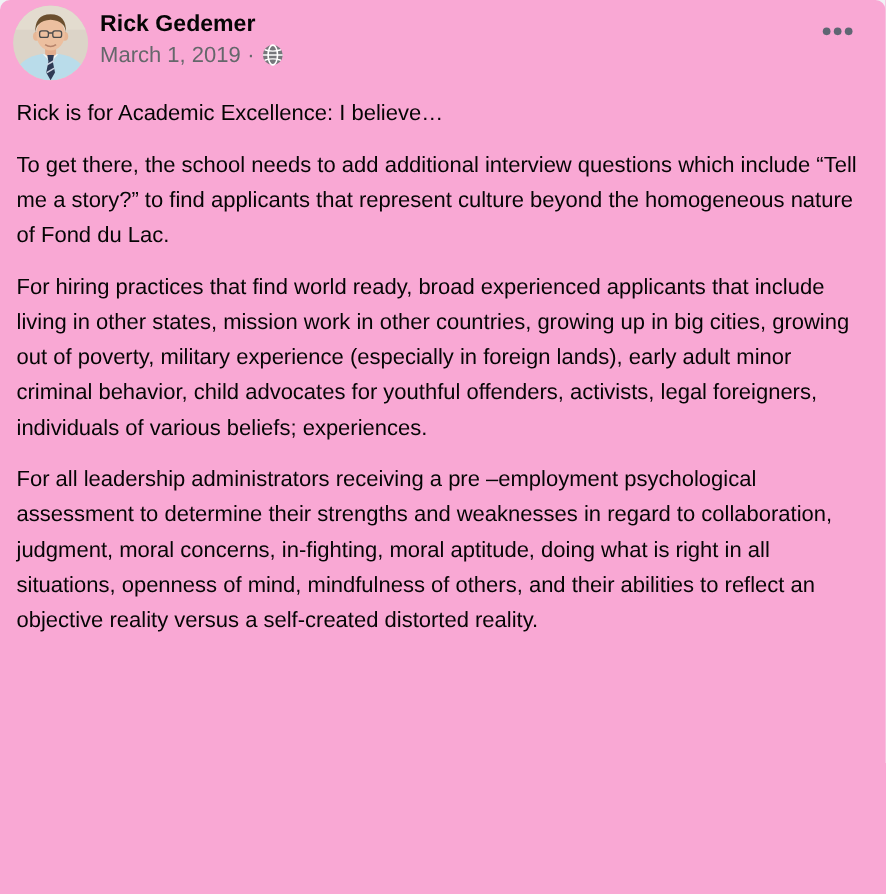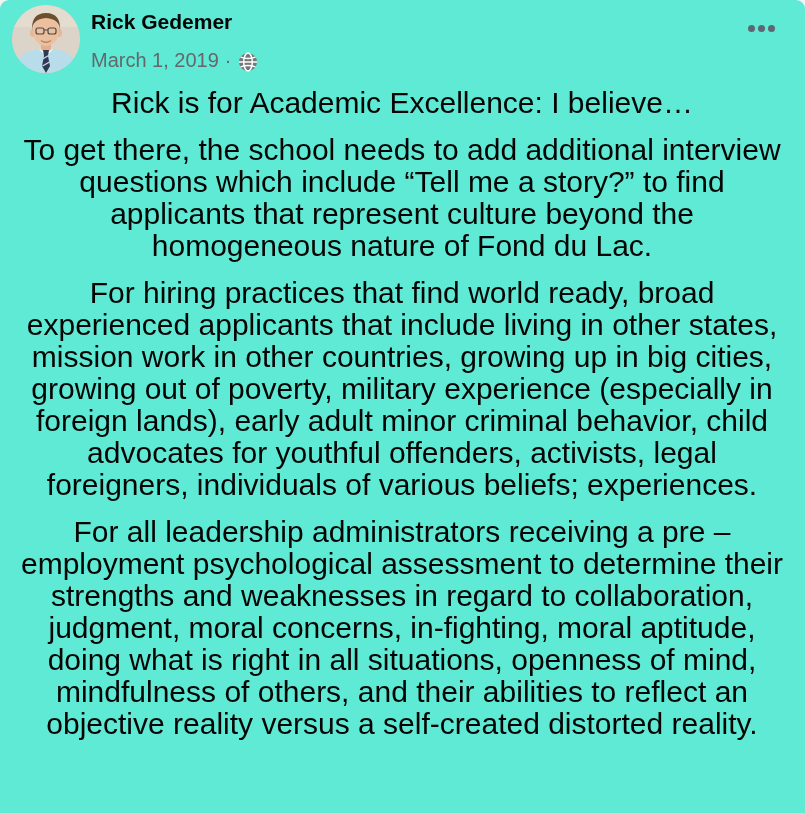--- a/index.html
+++ b/index.html
@@ -5,21 +5,21 @@
   * { box-sizing: border-box; }
   html, body { margin: 0; padding: 0; }
   body {
     background: #f0f2f5;
     font-family: "Liberation Sans", "DejaVu Sans", sans-serif;
     width: 805px;
   }
   .card {
     width: 805px;
     height: 813px;
-    background: #5eead4;
+    background: #f9a8d4;
     border-radius: 9px 9px 0 0;
     overflow: hidden;
     position: relative;
   }
   .header {
     display: flex;
     align-items: flex-start;
     padding: 5px 16px 9px 12px;
     position: relative;
   }
@@ -36,26 +36,26 @@
   .header-text { margin-left: 11px; padding-top: 4px; }
   .author {
     font-size: 21px;
     font-weight: 700;
     color: #050505;
     line-height: 26px;
     cursor: pointer;
   }
   .meta {
     display: flex;
-    align-items: flex-end;
+    align-items: center;
     gap: 6px;
     color: #65676b;
     font-size: 20px;
     line-height: 24px;
-    margin-top: 13px;
+    margin-top: 3px;
   }
   .meta .date { cursor: pointer; }
   .meta .sep { color: #65676b; }
   .globe { display: inline-flex; width: 20px; height: 20px; }
   .globe svg { width: 20px; height: 20px; }
   .menu-btn {
     position: absolute;
     right: 26px;
     top: 21px;
     background: none;
@@ -68,25 +68,24 @@
   }
   .menu-btn .dot {
     width: 7px;
     height: 7px;
     border-radius: 50%;
     background: #5f6673;
   }
   .post-body { padding: 5px 16px 0 15px; }
   .post-body p {
     margin: 0 0 15px 0;
-    font-size: 30px;
+    font-size: 20px;
     line-height: 32px;
     color: #050505;
     white-space: normal;
-    text-align: center;
   }
 </style>
 </head>
 <body>
 
 <div class="card">
   <div class="header">
 
     <div class="avatar">
       <svg viewBox="0 0 68 68">

